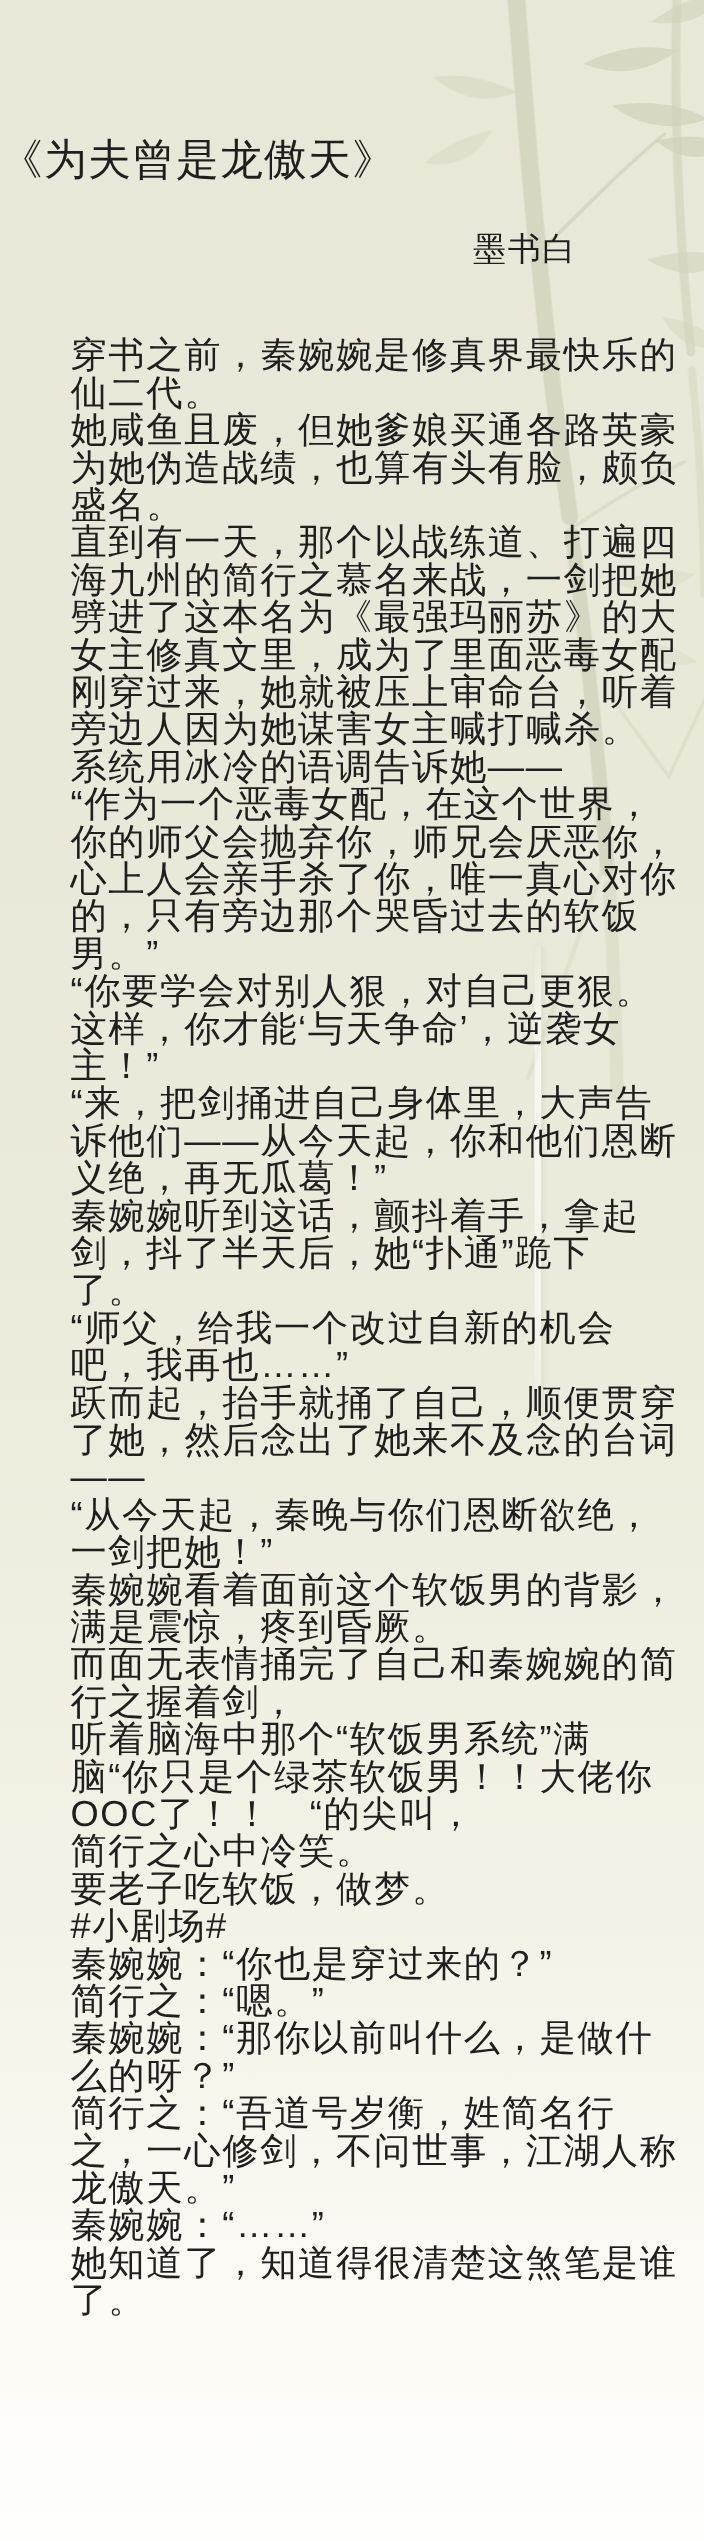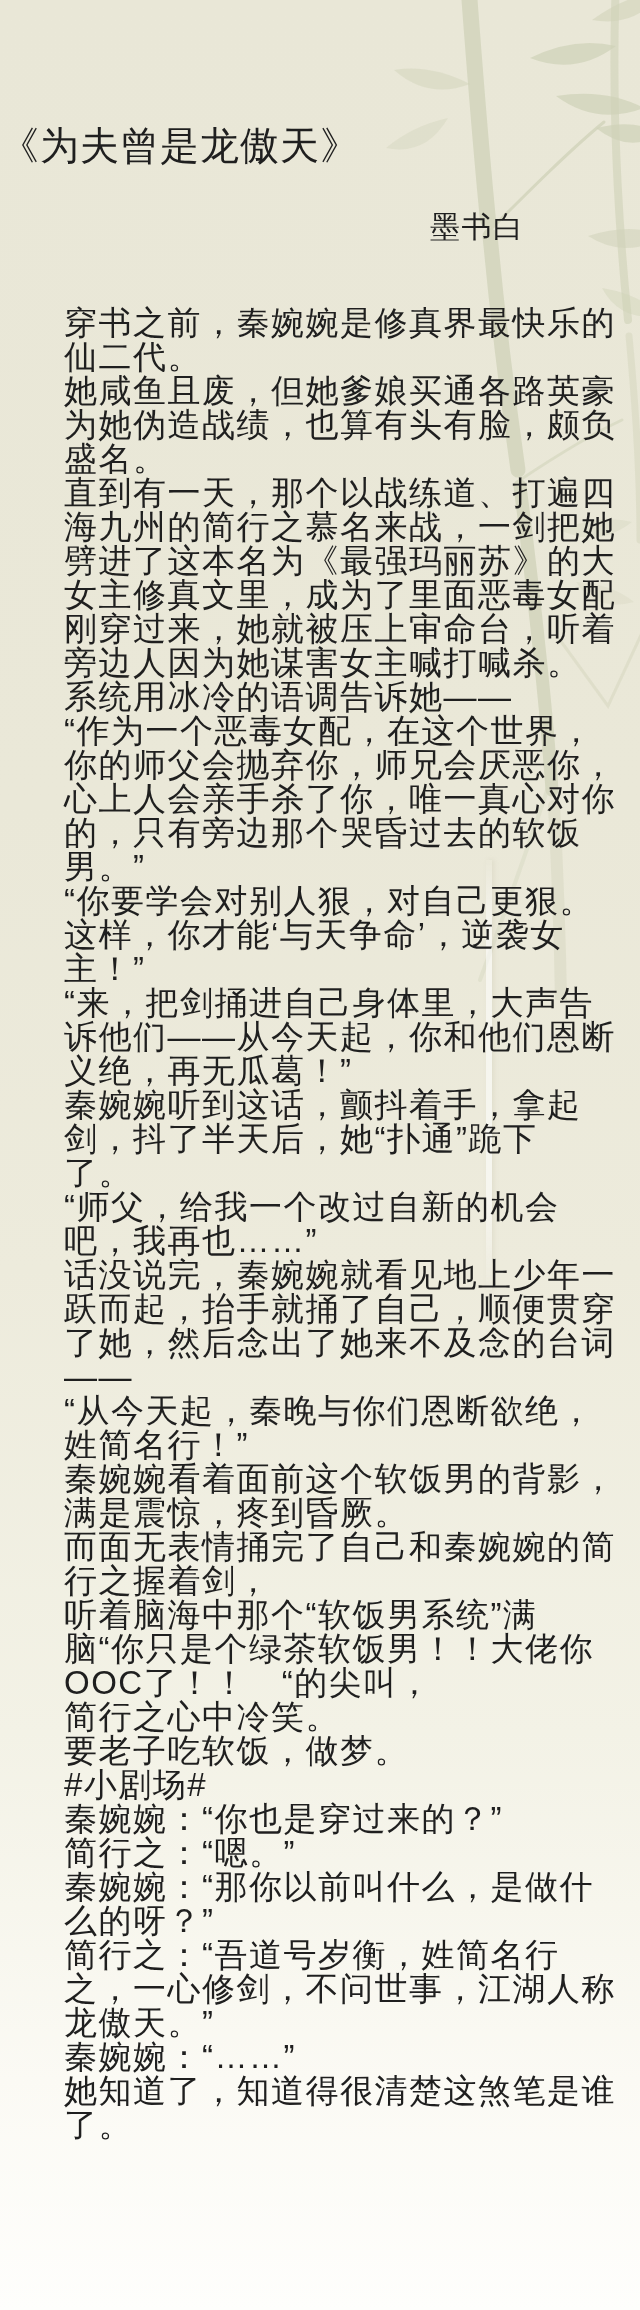--- a/index.html
+++ b/index.html
@@ -121,26 +121,25 @@
     <div class="line">这样，你才能‘与天争命’，逆袭女</div>
     <div class="line">主！”</div>
     <div class="line">“来，把剑捅进自己身体里，大声告</div>
     <div class="line">诉他们——从今天起，你和他们恩断</div>
     <div class="line">义绝，再无瓜葛！”</div>
     <div class="line">秦婉婉听到这话，颤抖着手，拿起</div>
     <div class="line">剑，抖了半天后，她“扑通”跪下</div>
     <div class="line">了。</div>
     <div class="line">“师父，给我一个改过自新的机会</div>
     <div class="line">吧，我再也……”</div>
-    <div class="line">话没说完，秦婉婉就看见地上少年一</div>
     <div class="line">跃而起，抬手就捅了自己，顺便贯穿</div>
     <div class="line">了她，然后念出了她来不及念的台词</div>
     <div class="line">——</div>
     <div class="line">“从今天起，秦晚与你们恩断欲绝，</div>
-    <div class="line">姓简名行！”</div>
+    <div class="line">一剑把她！”</div>
     <div class="line">秦婉婉看着面前这个软饭男的背影，</div>
     <div class="line">满是震惊，疼到昏厥。</div>
     <div class="line">而面无表情捅完了自己和秦婉婉的简</div>
     <div class="line">行之握着剑，</div>
     <div class="line">听着脑海中那个“软饭男系统”满</div>
     <div class="line">脑“你只是个绿茶软饭男！！大佬你</div>
     <div class="line">OOC了！！　“的尖叫，</div>
     <div class="line">简行之心中冷笑。</div>
     <div class="line">要老子吃软饭，做梦。</div>
     <div class="line">#小剧场#</div>

